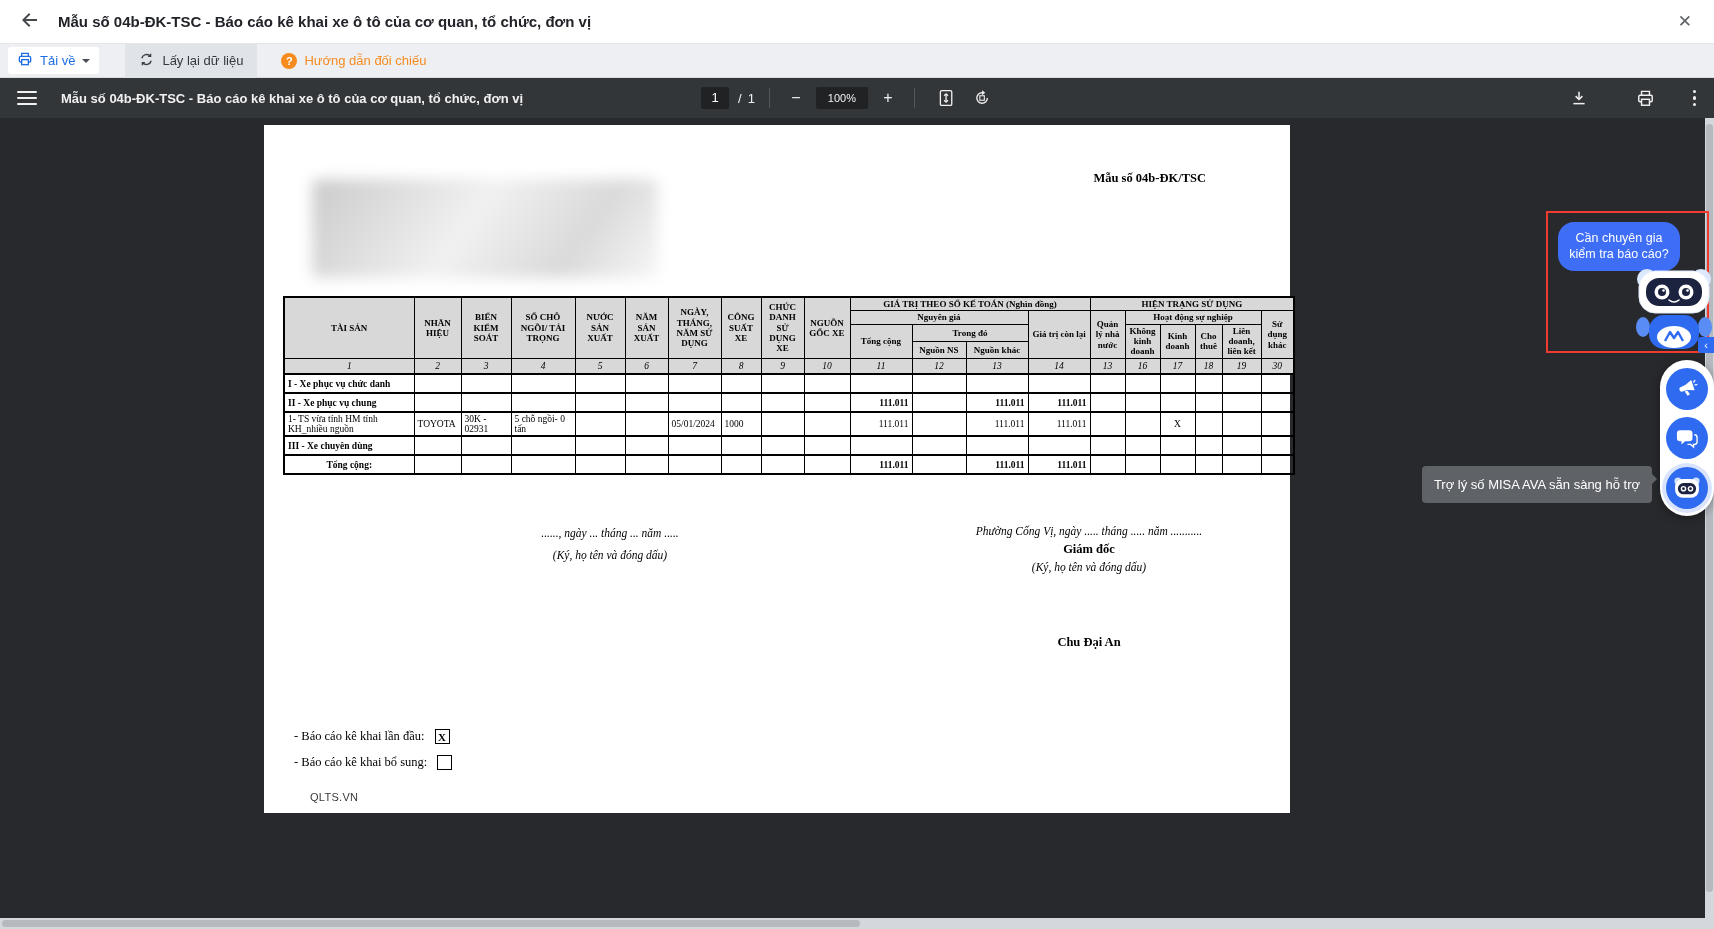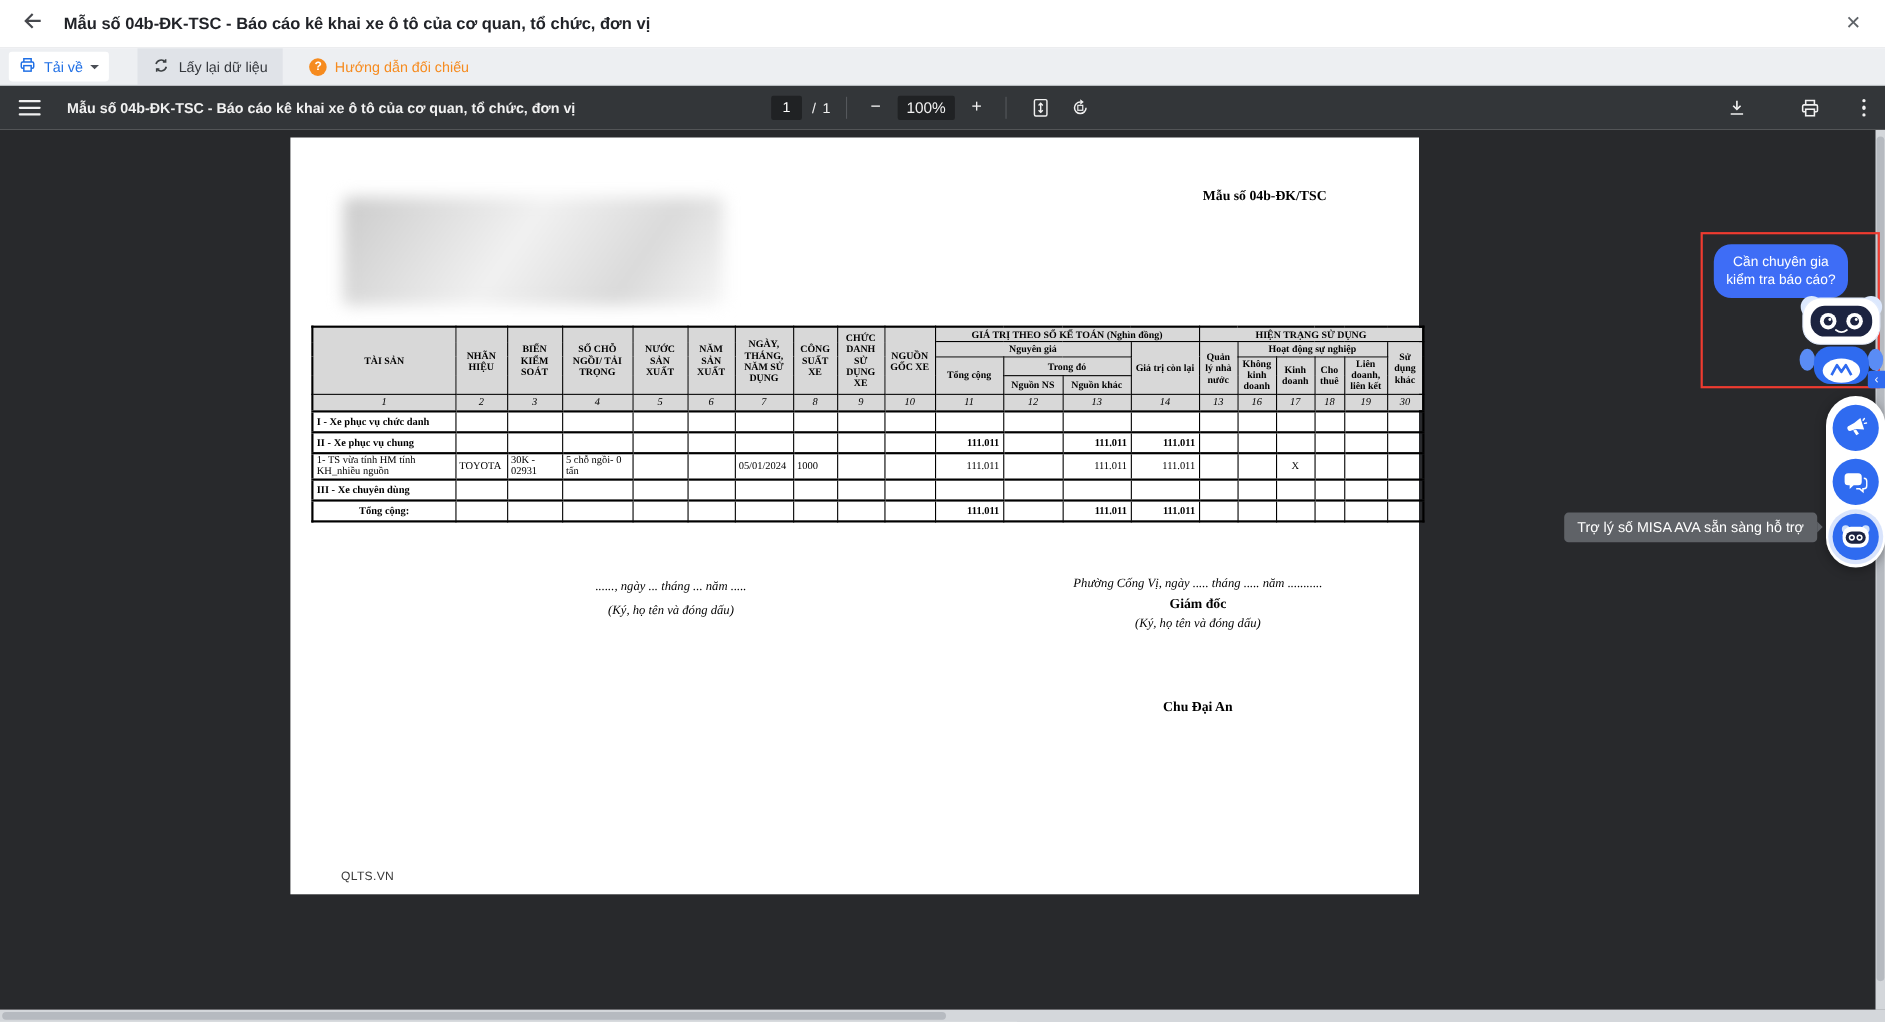--- a/index.html
+++ b/index.html
@@ -35,21 +35,21 @@
                justify-content:space-between; cursor:pointer; }
   .hamburger i { display:block; height:2px; background:#f1f1f1; border-radius:1px; }
   .pdf-title { margin-left:24px; font-size:13px; font-weight:bold; }
   .tb-center { position:absolute; left:50%; transform:translateX(-52%); display:flex; align-items:center; }
   .page-box { width:28px; height:22px; background:#202224; color:#fff; font-size:13px; text-align:center;
               line-height:22px; border-radius:2px; }
   .page-sep { margin:0 6px 0 9px; font-size:13px; }
   .page-total { font-size:13px; }
   .tb-div { width:1px; height:20px; background:#55585c; margin:0 14px; }
   .tb-btn { width:24px; text-align:center; font-size:16px; cursor:pointer; color:#f1f1f1; user-select:none; }
-  .zoom-box { min-width:52px; height:22px; background:#202224; border-radius:2px; font-size:14px;
+  .zoom-box { min-width:52px; height:22px; background:#202224; border-radius:2px; font-size:11px;
               line-height:22px; text-align:center; margin:0 8px; padding:0 6px; }
   .tb-icon { margin:0 10px; display:flex; align-items:center; cursor:pointer; }
   .tb-right { position:absolute; right:18px; display:flex; align-items:center; gap:28px; }
   .dots { display:flex; flex-direction:column; gap:3px; cursor:pointer; }
   .dots i { width:3.5px; height:3.5px; background:#f1f1f1; border-radius:50%; }
 
   
   .viewer-bg { position:absolute; left:0; top:118px; width:1714px; height:800px; background:#28292c; z-index:1; }
   .h-scroll { position:absolute; left:0; top:918px; width:1714px; height:11px; background:#d4d7db; z-index:5; }
   .h-thumb { position:absolute; left:2px; top:2px; width:858px; height:7px; background:#b6bac0; border-radius:4px; }
@@ -109,21 +109,21 @@
   .mascot { position:absolute; left:1634px; top:264px; width:80px; height:90px; z-index:12; cursor:pointer; }
   .collapse-btn { position:absolute; left:1698px; top:337px; width:16px; height:16px; background:#2f6bf0;
                   color:#fff; border-radius:3px 0 0 3px; font-size:11px; display:flex; align-items:center;
                   justify-content:center; z-index:13; cursor:pointer; }
   .fab-pill { position:absolute; left:1660px; top:360px; width:54px; height:156px; background:#fff;
               border-radius:27px; box-shadow:0 2px 10px rgba(0,0,0,.35); display:flex; flex-direction:column;
               align-items:center; justify-content:space-evenly; z-index:11; }
   .fab { width:42px; height:42px; border-radius:50%; background:#2f6bf0; display:flex; align-items:center;
          justify-content:center; cursor:pointer; }
   .fab-robot { background:#2f6bf0; box-shadow:0 0 0 4px rgba(47,107,240,.18); }
-  .tooltip { position:absolute; right:62px; top:466px; height:27px; background:#5f6267; color:#fff;
+  .tooltip { position:absolute; right:62px; top:466px; height:37px; background:#5f6267; color:#fff;
              font-size:13px; border-radius:4px; display:flex; align-items:center; padding:2px 12px;
              z-index:11; white-space:nowrap;margin-left:36px; }
   .tooltip::after { content:""; position:absolute; right:-10px; top:8px; border:5px solid transparent;
                     border-left-color:#5f6267; }
 </style>
 </head>
 <body>
 
 <div class="top-header">
   <div class="back-btn">
@@ -433,20 +433,30 @@
     <div class="dateline">......, ngày ... tháng ... năm .....</div>
     <div class="note">(Ký, họ tên và đóng dấu)</div>
   </div>
   <div class="sign-right">
     <div class="dateline">Phường Cống Vị, ngày ..... tháng ..... năm ...........</div>
     <div class="stitle">Giám đốc</div>
     <div class="note">(Ký, họ tên và đóng dấu)</div>
     <div class="name">Chu Đại An</div>
   </div>
 
+  <div class="declarations">
+    <div class="decl-row">
+      <span>- Báo cáo kê khai lần đầu:</span>
+      <span class="checkbox">X</span>
+    </div>
+    <div class="decl-row">
+      <span>- Báo cáo kê khai bổ sung:</span>
+      <span class="checkbox"></span>
+    </div>
+  </div>
 
   <div class="qlts">QLTS.VN</div>
 </div>
 
 <div class="red-box"></div>
 <div class="bubble">Cần chuyên gia kiểm tra báo cáo?</div>
 <div class="mascot">
   <svg width="80" height="90" viewBox="0 0 80 90">
     <circle cx="13" cy="15" r="10" fill="#dce8fd"></circle>
       <circle cx="67" cy="15" r="10" fill="#dce8fd"></circle>

